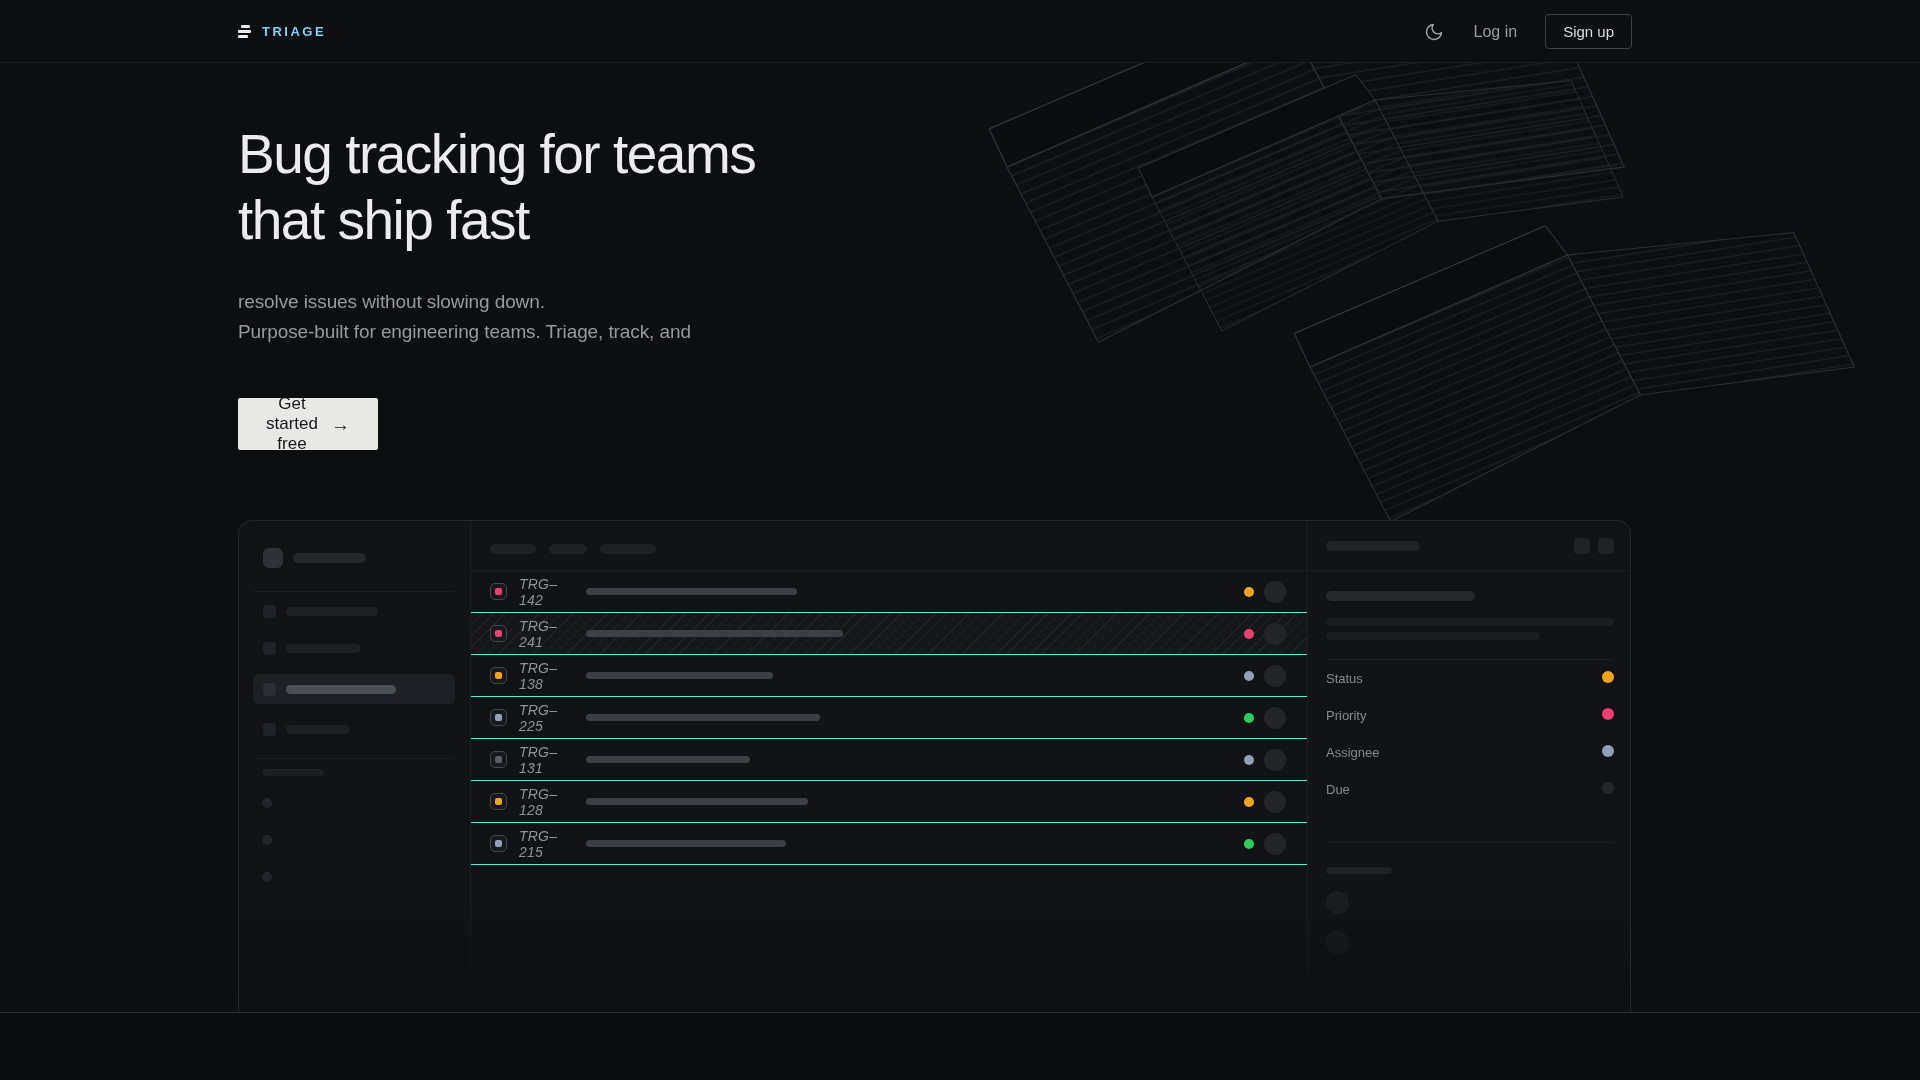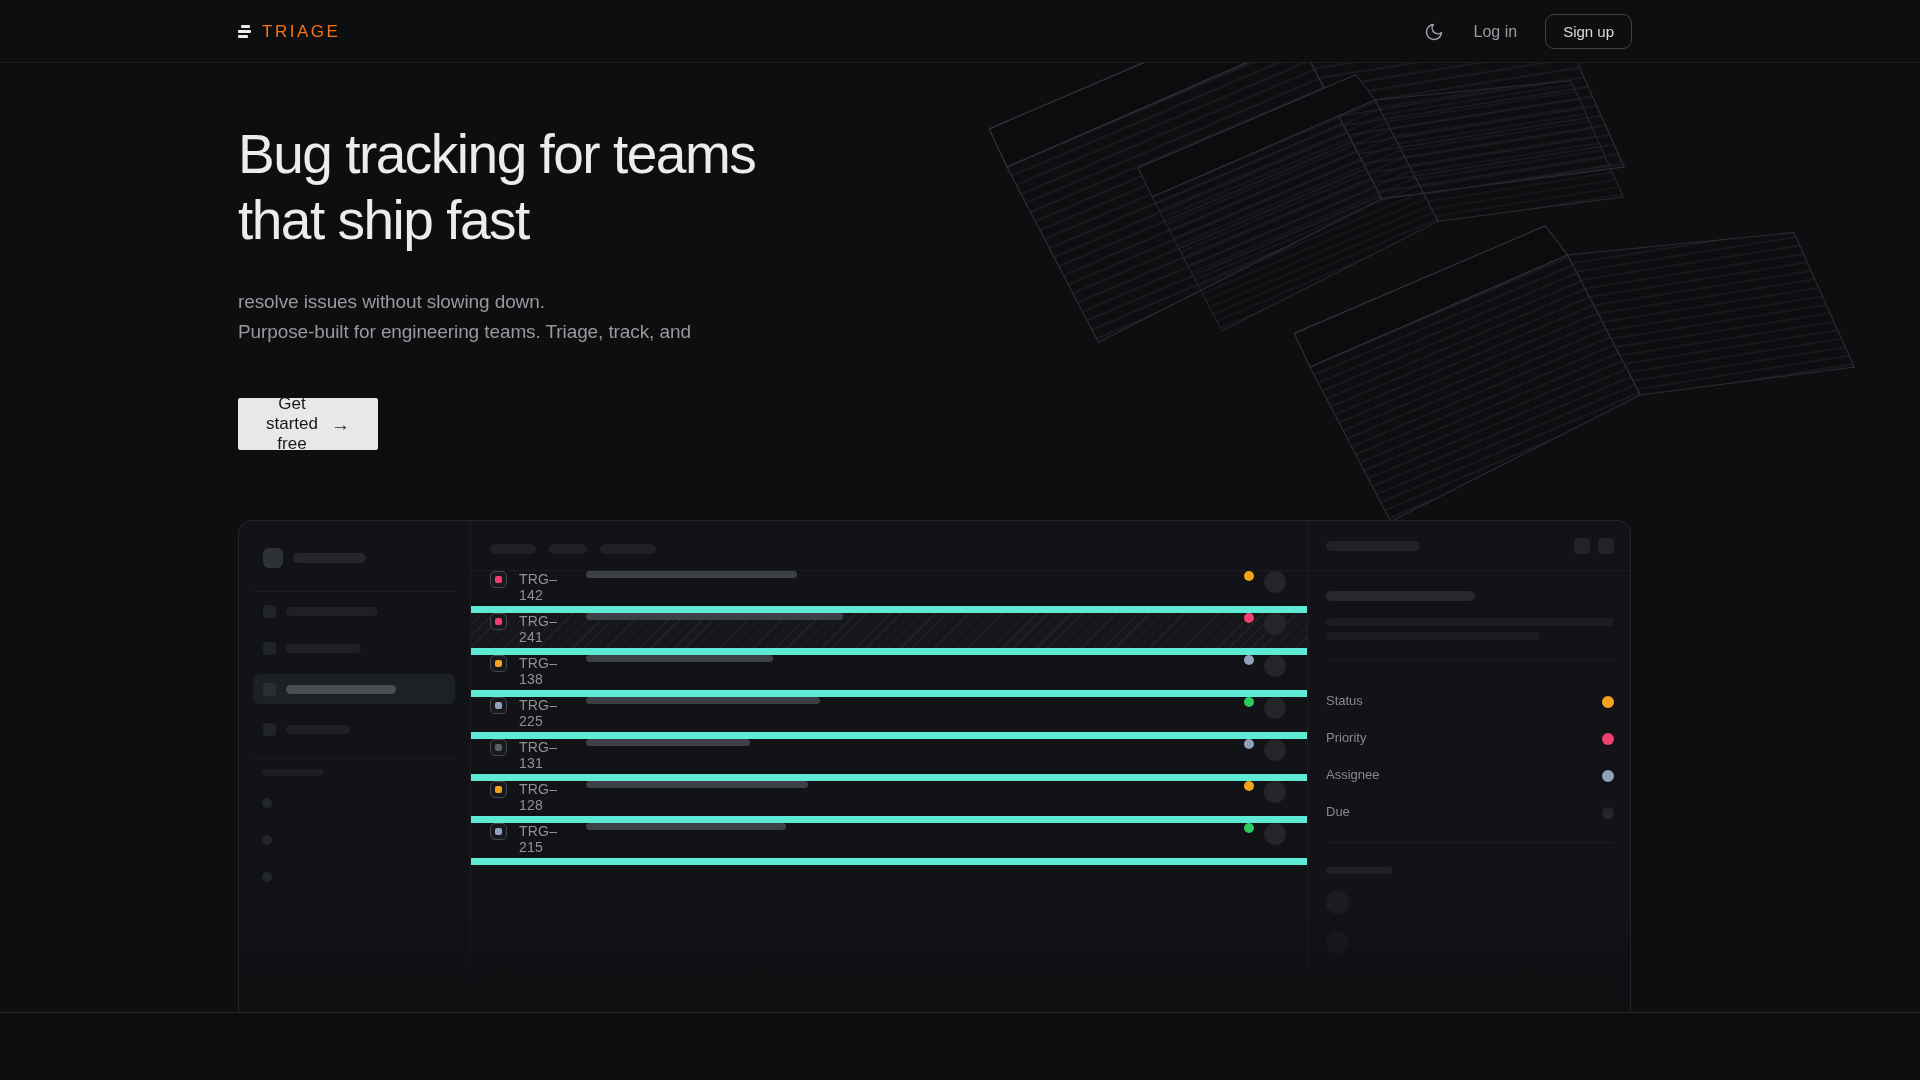--- a/index.html
+++ b/index.html
@@ -20,28 +20,28 @@
   .nav-inner {
     position:absolute; left:238px; width:1394px; height:63px;
     display:flex; align-items:center;
   }
   .brand { display:flex; align-items:center; gap:10px; }
   .brand-icon { display:flex; flex-direction:column; gap:2px; width:14px; }
   .brand-icon i { display:block; height:3px; border-radius:1px; background:#ededef; }
   .brand-icon i:nth-child(1){ width:9px; margin-left:3px; }
   .brand-icon i:nth-child(2){ width:13px; }
   .brand-icon i:nth-child(3){ width:10px; }
-  .brand-text { font-size:17px; font-weight:400; letter-spacing:2.5px; color:#f97316; }
+  .brand-text { font-size:13px; font-weight:700; letter-spacing:2.5px; color:#7dd3fc; }
   .nav-right { margin-left:auto; display:flex; align-items:center; gap:28px; }
   .theme-btn { width:24px; height:24px; background:none; border:none; cursor:pointer;
     display:flex; align-items:center; justify-content:center; }
   .login { font-size:16px; color:#9a9b9f; background:none; border:none; cursor:pointer;
     font-family:inherit; }
   .signup { height:35px; padding:0 17px; background:transparent; border:1px solid #404146;
-    border-radius:9px; color:#dcdcdf; font-size:15px; font-family:inherit; cursor:pointer; }
+    border-radius:4px; color:#dcdcdf; font-size:15px; font-family:inherit; cursor:pointer; }
   
   .hero { position:absolute; left:238px; top:0; z-index:2; }
   .hero-title {
     position:absolute; left:0; top:121px; width:700px;
     font-size:55px; line-height:66px; font-weight:500; letter-spacing:-1.5px; color:#ececee;
   }
   .hero-sub {
     position:absolute; left:0; top:287px; width:520px;
     font-size:19px; line-height:30px; color:#98999d; letter-spacing:-0.1px;
   }
@@ -78,22 +78,22 @@
   .sb-item.active .bar { background:#4a4e55; }
   .sb-label { width:62px; height:7px; border-radius:3.5px; background:#1c1e21;
     margin:10px 0 0 23px; }
   .sb-dot { width:10px; height:10px; border-radius:50%; background:#222529; margin-left:23px; }
   .sb-dot.first { margin-top:22px; } .sb-dot + .sb-dot { margin-top:27px; }
   
   .list { display:flex; flex-direction:column; }
   .list-header { height:50px; border-bottom:1px solid #1b1c20;
     display:flex; align-items:flex-start; gap:13px; padding:23px 0 0 19px; }
   .pill { height:10px; border-radius:5px; background:#1f2125; }
-  .row { height:42px; display:flex; padding-left:19px;
-    border-bottom:7px solid #5eead4; }
+  .row { height:42px; display:flex; align-items:center; padding-left:19px;
+    border-bottom:1px solid #5eead4;font-style:italic; }
   .row.selected {
     background:
       repeating-linear-gradient(135deg, rgba(255,255,255,0.05) 0 1px, transparent 1px 8px),
       rgba(255,255,255,0.018);
   }
   .issue-icon { width:17px; height:17px; border:1.5px solid #45484f; border-radius:5px;
     background:#17191c; display:flex; align-items:center; justify-content:center; flex:none; }
   .icon-inner { width:7px; height:7px; border-radius:2px; }
   .issue-id { width:55px; margin-left:12px; font-size:14px; color:#8f9297;
     letter-spacing:0.2px; flex:none; }
@@ -109,21 +109,21 @@
   .dh-bar { width:94px; height:10px; border-radius:5px; background:#202226; }
   .dh-actions { display:flex; gap:8px; }
   .dh-sq { width:16px; height:16px; border-radius:4px; background:#212327; }
   .detail-body { padding:20px 20px 0 18px; }
   .dt-title { width:149px; height:10px; border-radius:5px; background:#26282b; }
   .dt-line { height:8px; border-radius:4px; background:#1b1d20; }
   .dt-line.l1 { width:288px; margin-top:17px; }
   .dt-line.l2 { width:214px; margin-top:6px; }
   .dt-divider { border-top:1px solid #1d1e22; margin-top:19px; }
   .fields { margin-top:11px; }
-  .field { height:37px; display:flex; align-items:flex-end; justify-content:space-between; }
+  .field { height:37px; display:flex; align-items:flex-start; justify-content:space-between; }
   .field-label { font-size:13px; color:#85888d; }
   .field-dot { width:12px; height:12px; border-radius:50%; }
   .dt-minibar { width:66px; height:7px; border-radius:3.5px; background:#1f2124; margin-top:24px; }
   .dt-circle { width:23px; height:23px; border-radius:50%; background:#1b1d21; margin-top:17px; }
   
   .footer { position:absolute; top:1012px; left:0; width:1920px; height:68px;
     background:#0b0c0d; border-top:1px solid #2b2c30; z-index:3; }
 </style>
 </head>
 <body>

